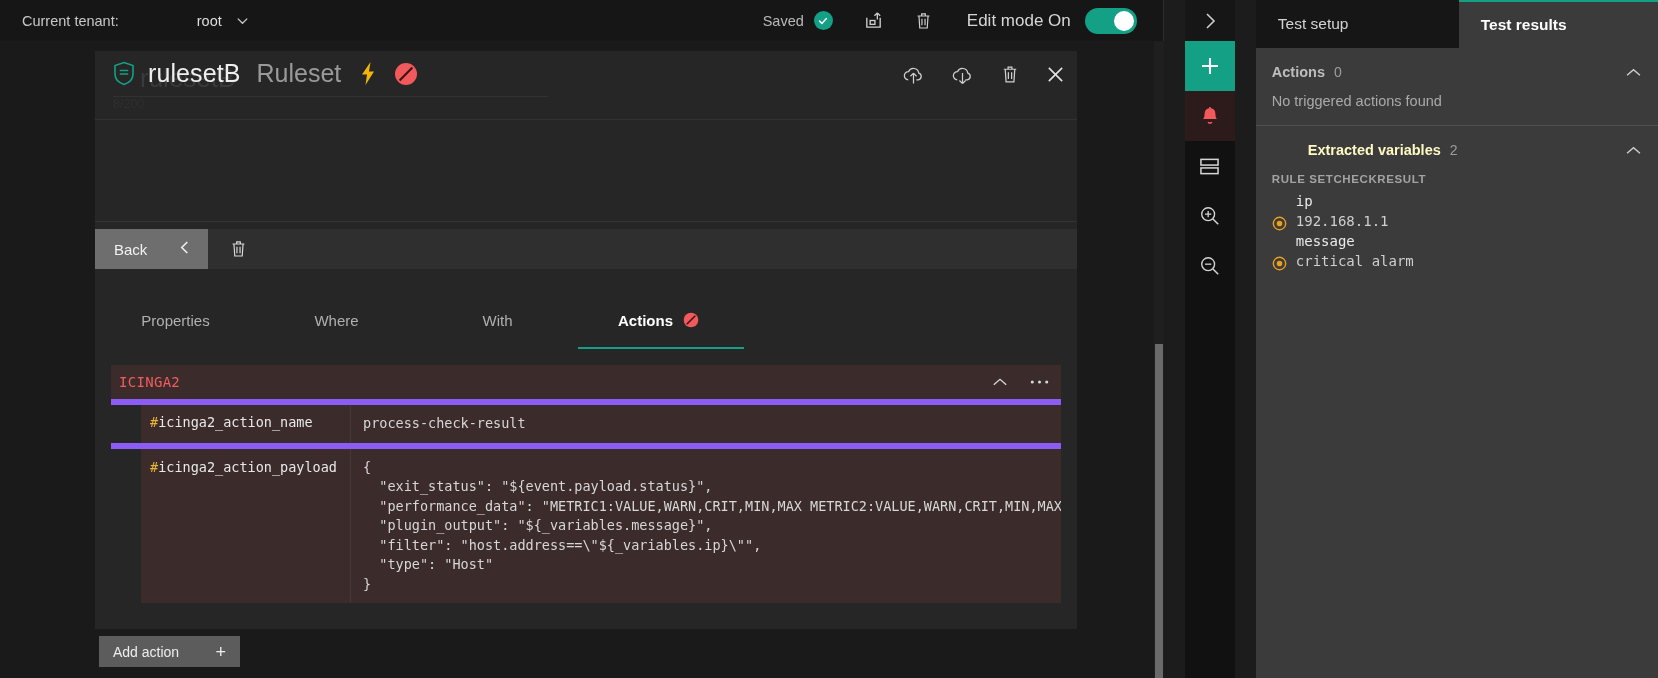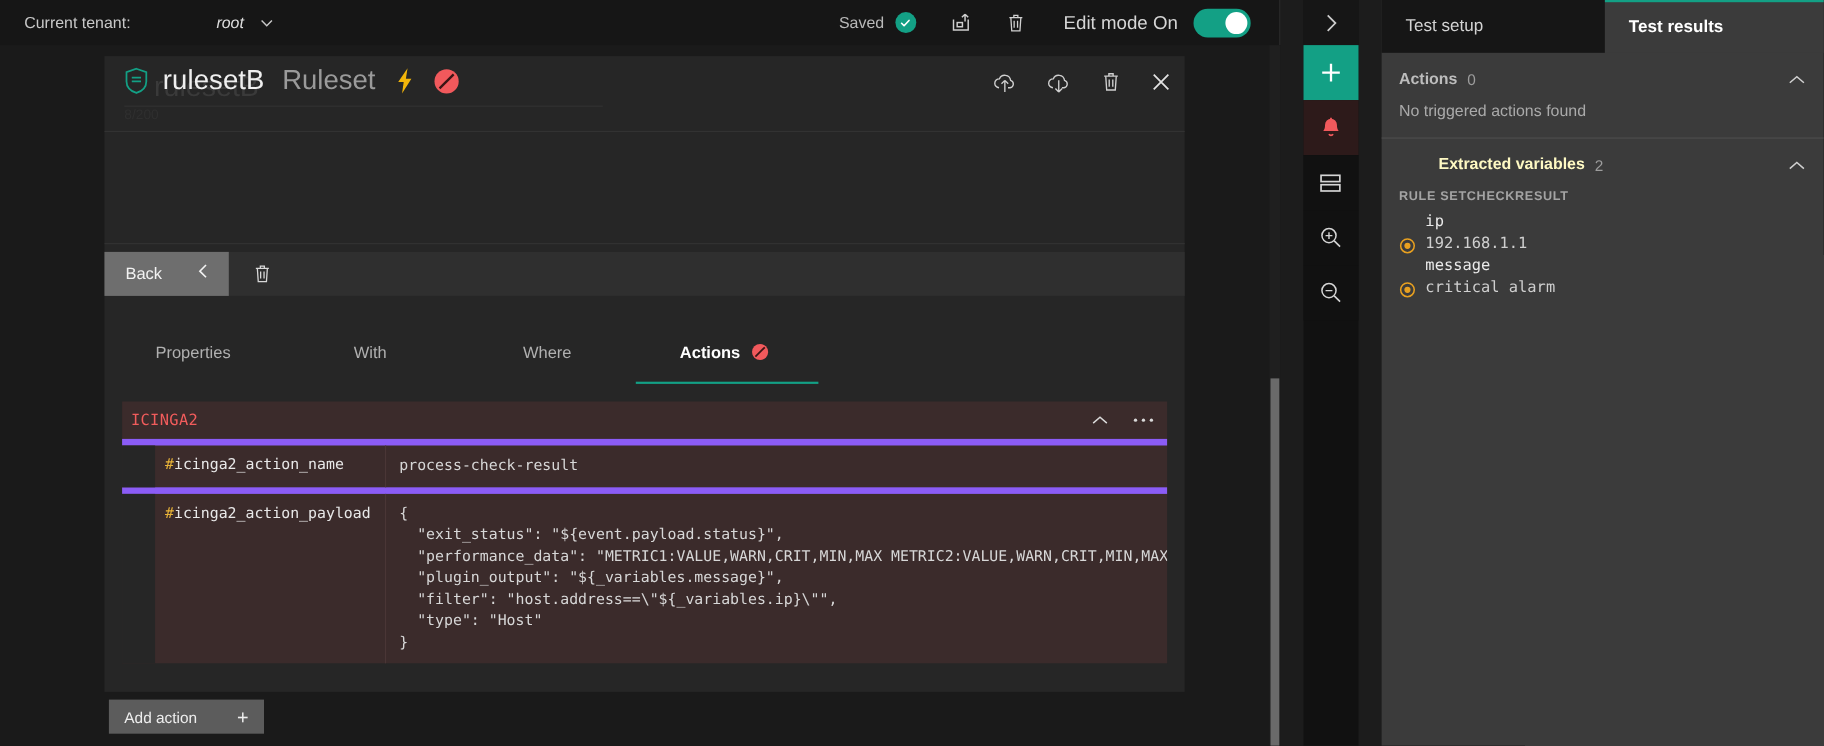--- a/index.html
+++ b/index.html
@@ -13,21 +13,21 @@
 
   
   .left-col { width: 1195px; height: 678px; position: relative; background: #1a1a1a; }
 
   
   .topbar {
     height: 41px; background: #161616; display: flex; align-items: center;
     color: #cfcfcf; font-size: 14.5px; position: relative;
   }
   .tenant-label { margin-left: 22px; color: #c8c8c8; font-size: 14.5px; }
-  .tenant-value { margin-left: 78px; color: #dedede; font-size: 14.5px; font-style: italic; }
+  .tenant-value { margin-left: 78px; color: #dedede; font-size: 14.5px; }
   .tenant-caret { margin-left: 13px; color: #c9c9c9; font-size: 13px; display:flex; align-items:center;}
   .topbar-right { margin-left: auto; display: flex; align-items: center; height: 100%; }
   .saved-text { color: #b9b9b9; font-size: 14.5px; }
   .saved-check {
     width: 19px; height: 19px; border-radius: 50%; background: #13a085;
     margin-left: 10px; display: flex; align-items: center; justify-content: center;
   }
   .saved-check svg { display:block; }
   .ticon { margin-left: 30px; display: flex; align-items: center; justify-content: center; cursor: pointer; }
   .editmode-text { margin-left: 34px; color: #d6d6d6; font-size: 17px; }
@@ -297,24 +297,24 @@
             <path d="M8.3 8.6v7M11.7 8.6v7" fill="none" stroke="#d8d8d8" stroke-width="1.3"></path>
           </svg>
         </div>
       </div>
 
       <div class="tabs">
         <div class="tab">
           <span>Properties</span>
         </div>
         <div class="tab">
+          <span>Where</span>
+        </div>
+        <div class="tab">
           <span>With</span>
-        </div>
-        <div class="tab">
-          <span>Where</span>
         </div>
         <div class="tab active">
           <span>Actions</span>
           <span class="badge">
             <svg width="16" height="16" viewBox="0 0 24 24">
               <circle cx="12" cy="12" r="11" fill="#f1595c"></circle>
               <path d="M5.6 18.4L18.4 5.6" stroke="#3a1414" stroke-width="2.4"></path>
             </svg>
           </span>
         </div>

